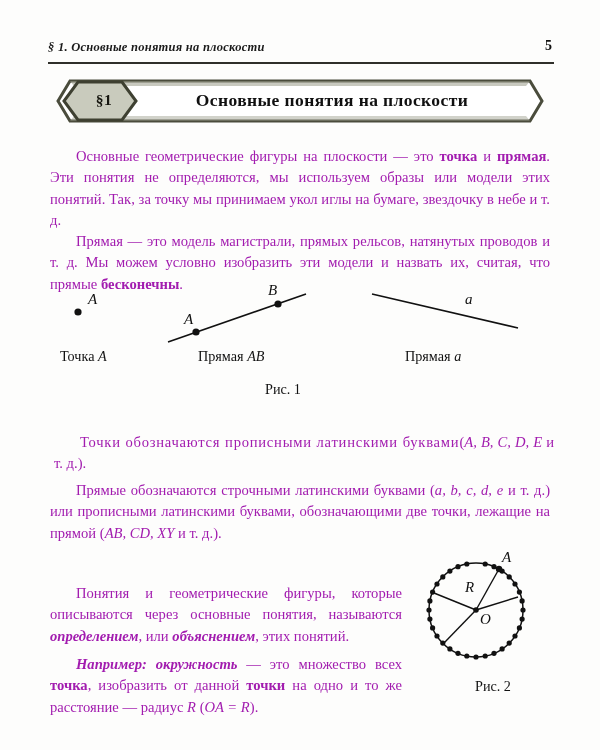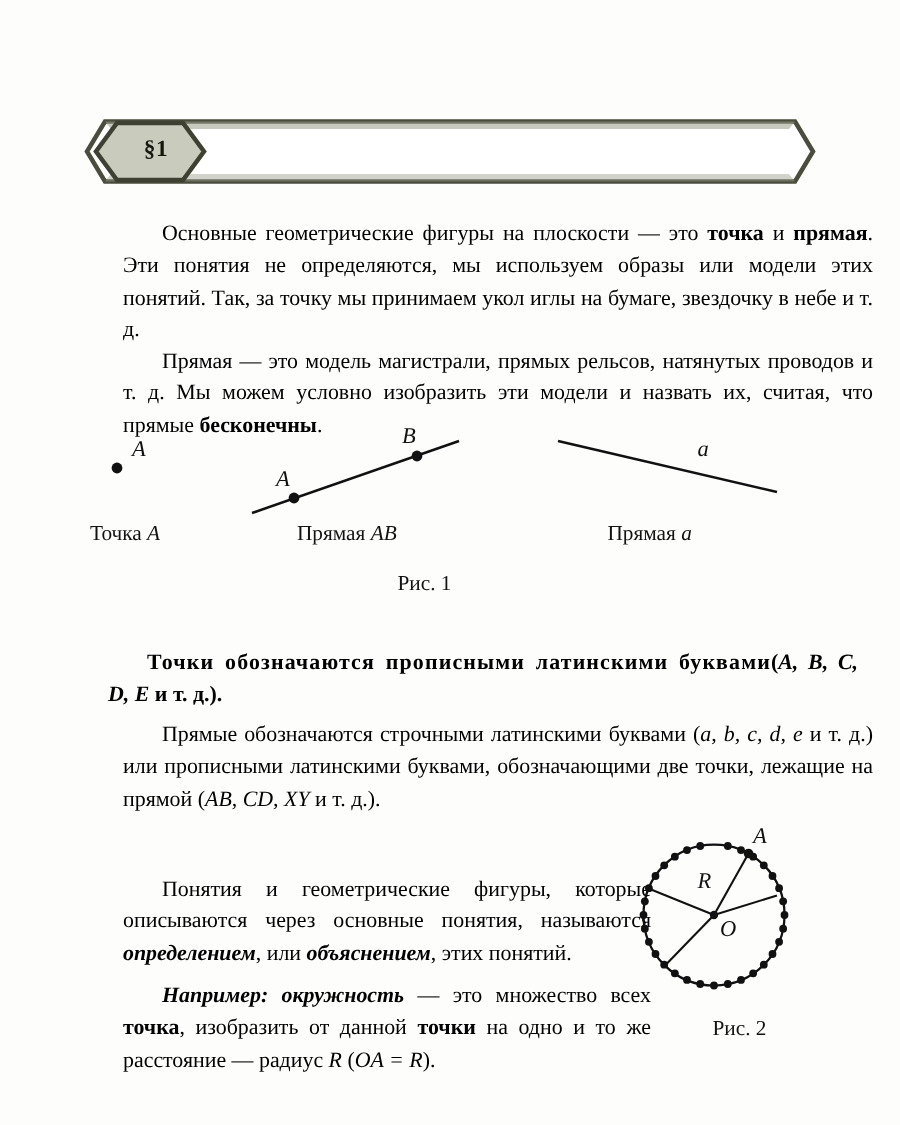--- a/index.html
+++ b/index.html
@@ -91,31 +91,30 @@
     color: #101010;
   }
 
   
   .para {
     position: absolute;
     font-size: 14.6px;
     line-height: 21.5px;
     text-align: justify;
     text-indent: 26px;
-    color: #000000;
+    color: #a21caf;
     hyphens: manual;
-    margin-left: 32px;
   }
   .para b { font-weight: bold; }
   .para i { font-style: italic; }
   .para .bi { font-weight: bold; font-style: italic; }
 
   .p1 { left: 50px; top: 131px; width: 500px; }
   .p2 { left: 50px; top: 216px; width: 500px; }
-  .p3 { left: 40px; top: 417px; width: 500px; font-weight: bold; }
+  .p3 { left: 54px; top: 417px; width: 500px; }
   .p4 { left: 50px; top: 465px; width: 500px; }
   .p5 { left: 50px; top: 568px; width: 352px; }
   .p6 { left: 50px; top: 639px; width: 352px; }
 
   .spaced-line { letter-spacing: .75px; }
 
   
   .fig1 {
     position: absolute;
     left: 50px;
@@ -172,32 +171,38 @@
     width: 150px;
     height: 130px;
   }
   .fig2 svg { display: block; }
 </style>
 </head>
 <body>
 
 <div class="page">
 
+  <div class="runhead">
+    <div class="runhead-title">§ 1. Основные понятия на плоскости</div>
+    <div class="runhead-page">5</div>
+    <div class="runhead-rule"></div>
+  </div>
 
   <div class="banner">
     <svg width="488" height="44" viewBox="0 0 488 44" aria-hidden="true">
 
       <polygon points="14,2 474,2 486,22 474,42 14,42 2,22" fill="#ffffff" stroke="#4a4c3c" stroke-width="3"></polygon>
 
       <polygon points="14,2 474,2 470,7 18,7" fill="#9a9c8a" opacity="0.55"></polygon>
       <polygon points="18,37 470,37 474,42 14,42" fill="#9a9c8a" opacity="0.45"></polygon>
 
       <polygon points="22,3 66,3 80,22 66,41 22,41 8,22" fill="#c9cbbd" stroke="#3e4031" stroke-width="3"></polygon>
     </svg>
     <div class="banner-num">§1</div>
+    <div class="banner-title">Основные понятия на плоскости</div>
   </div>
 
   <p class="para p1">
     <span>Основные геометрические фигуры на плоскости — это </span><b>точка</b><span> и </span><b>прямая</b><span>. Эти понятия не определяются, мы используем образы или модели этих понятий. Так, за точку мы принимаем укол иглы на бумаге, звездочку в небе и т. д.</span>
   </p>
 
   <p class="para p2">
     <span>Прямая — это модель магистрали, прямых рельсов, натянутых проводов и т. д. Мы можем условно изобразить эти модели и назвать их, считая, что прямые </span><b>бесконечны</b><span>.</span>
   </p>
 

